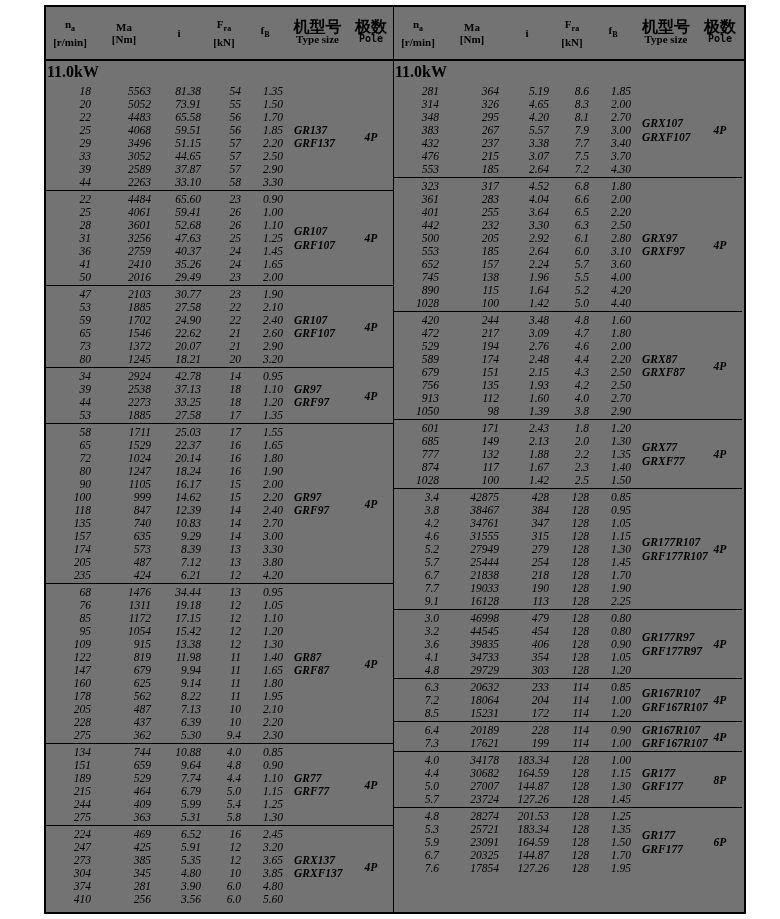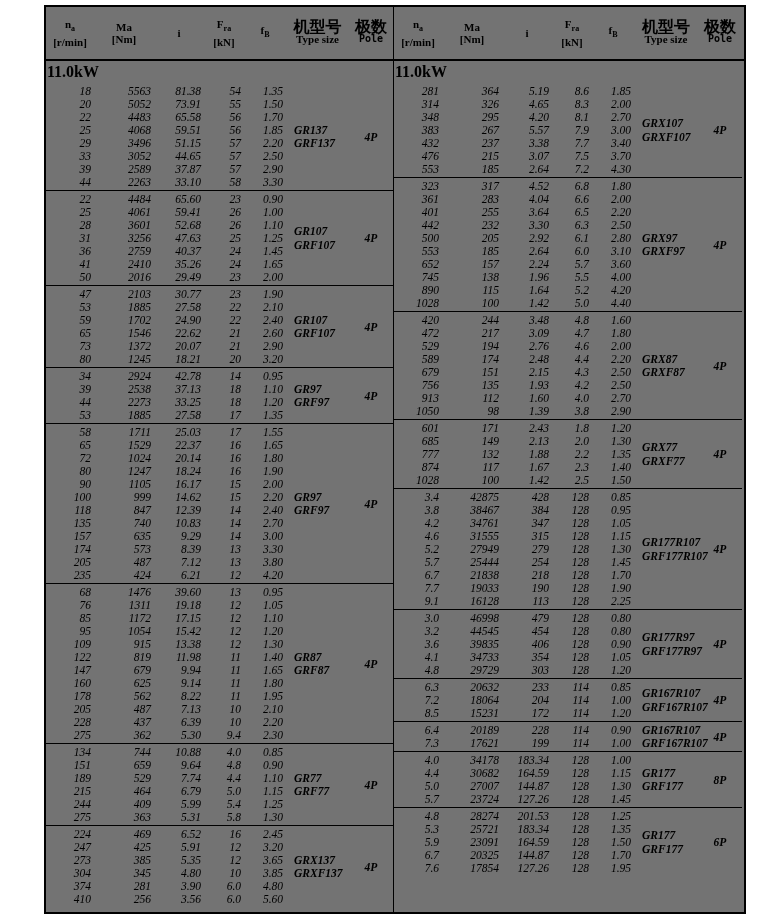--- a/index.html
+++ b/index.html
@@ -384,21 +384,21 @@
           <div class="typelabel">
             <div>GR97</div>
             <div>GRF97</div>
           </div>
           <div class="polelabel">4P</div>
         </div>
         <div class="section">
           <div class="row">
             <span class="c">68</span>
             <span class="c">1476</span>
-            <span class="c">39.60</span>
+            <span class="c">34.44</span>
             <span class="c">13</span>
             <span class="c">0.95</span>
           </div>
           <div class="row">
             <span class="c">76</span>
             <span class="c">1311</span>
             <span class="c">19.18</span>
             <span class="c">12</span>
             <span class="c">1.05</span>
           </div>

